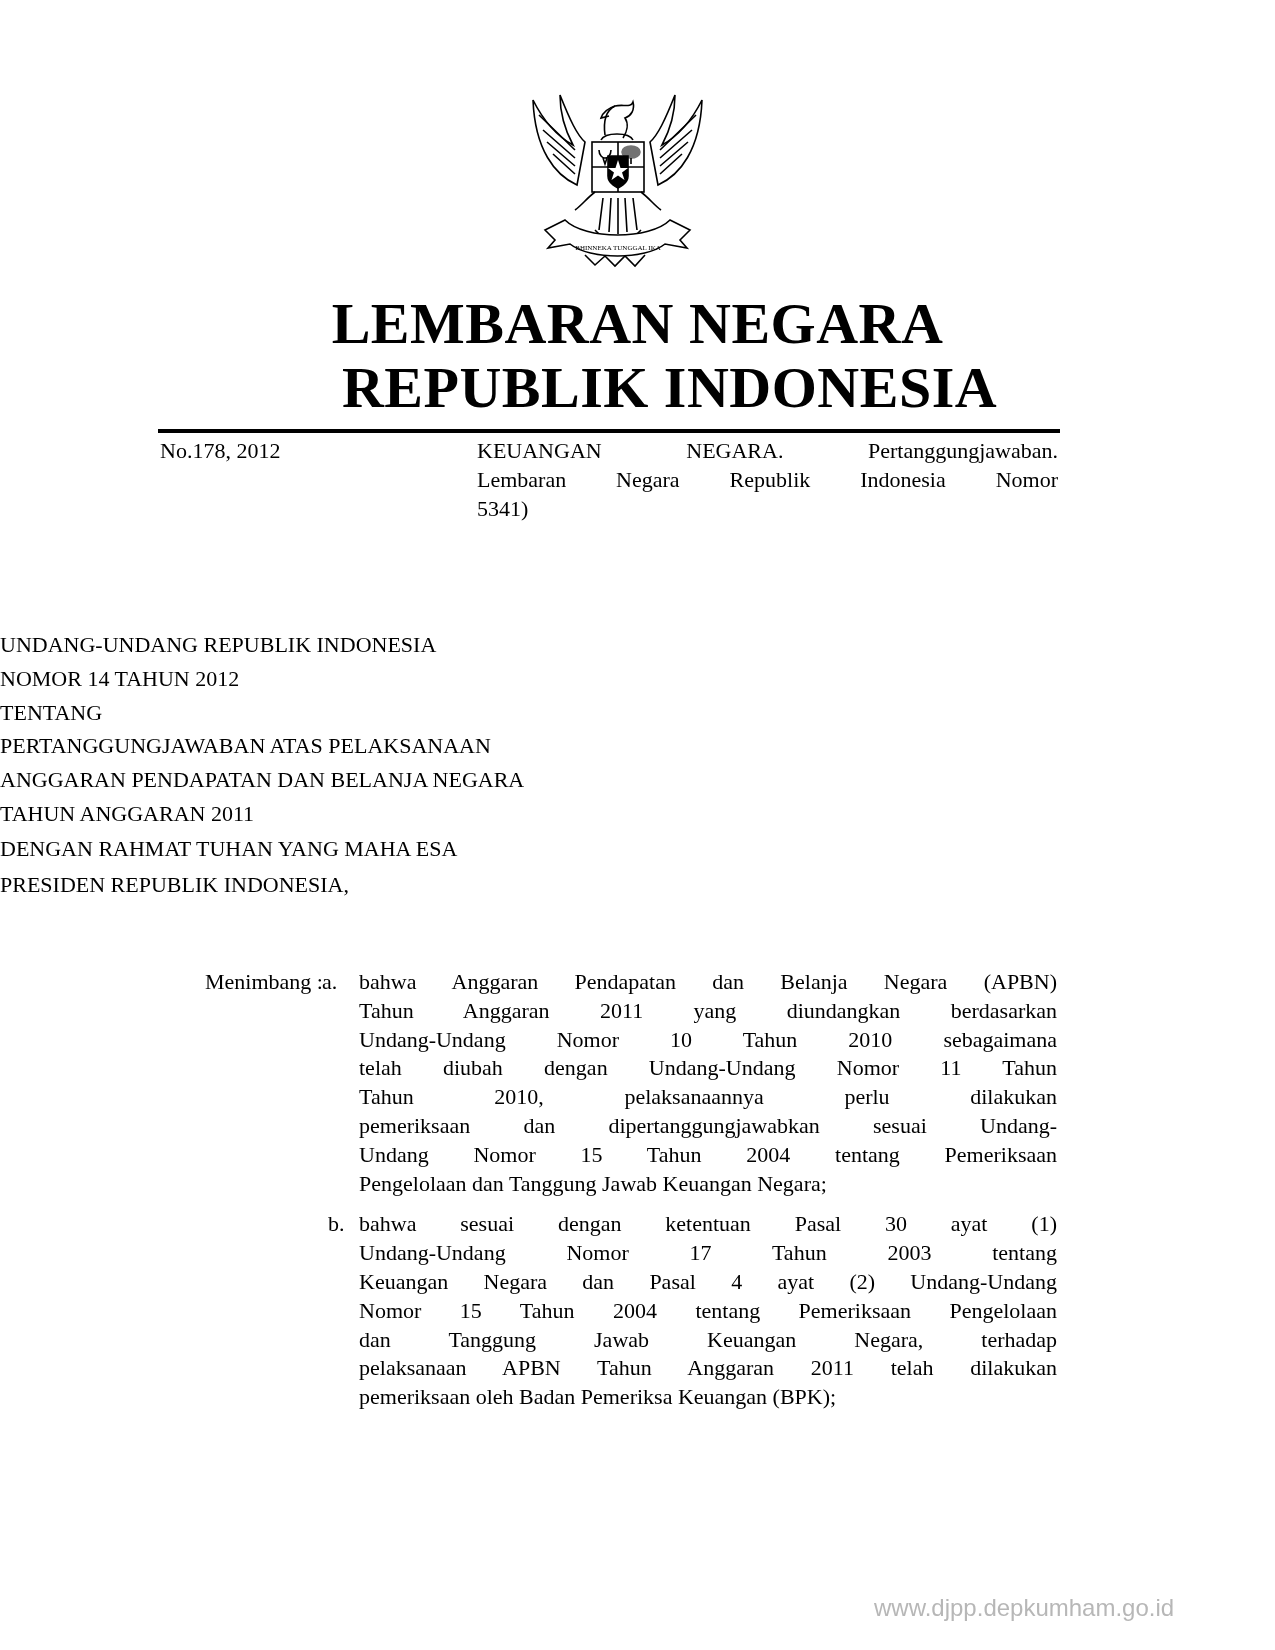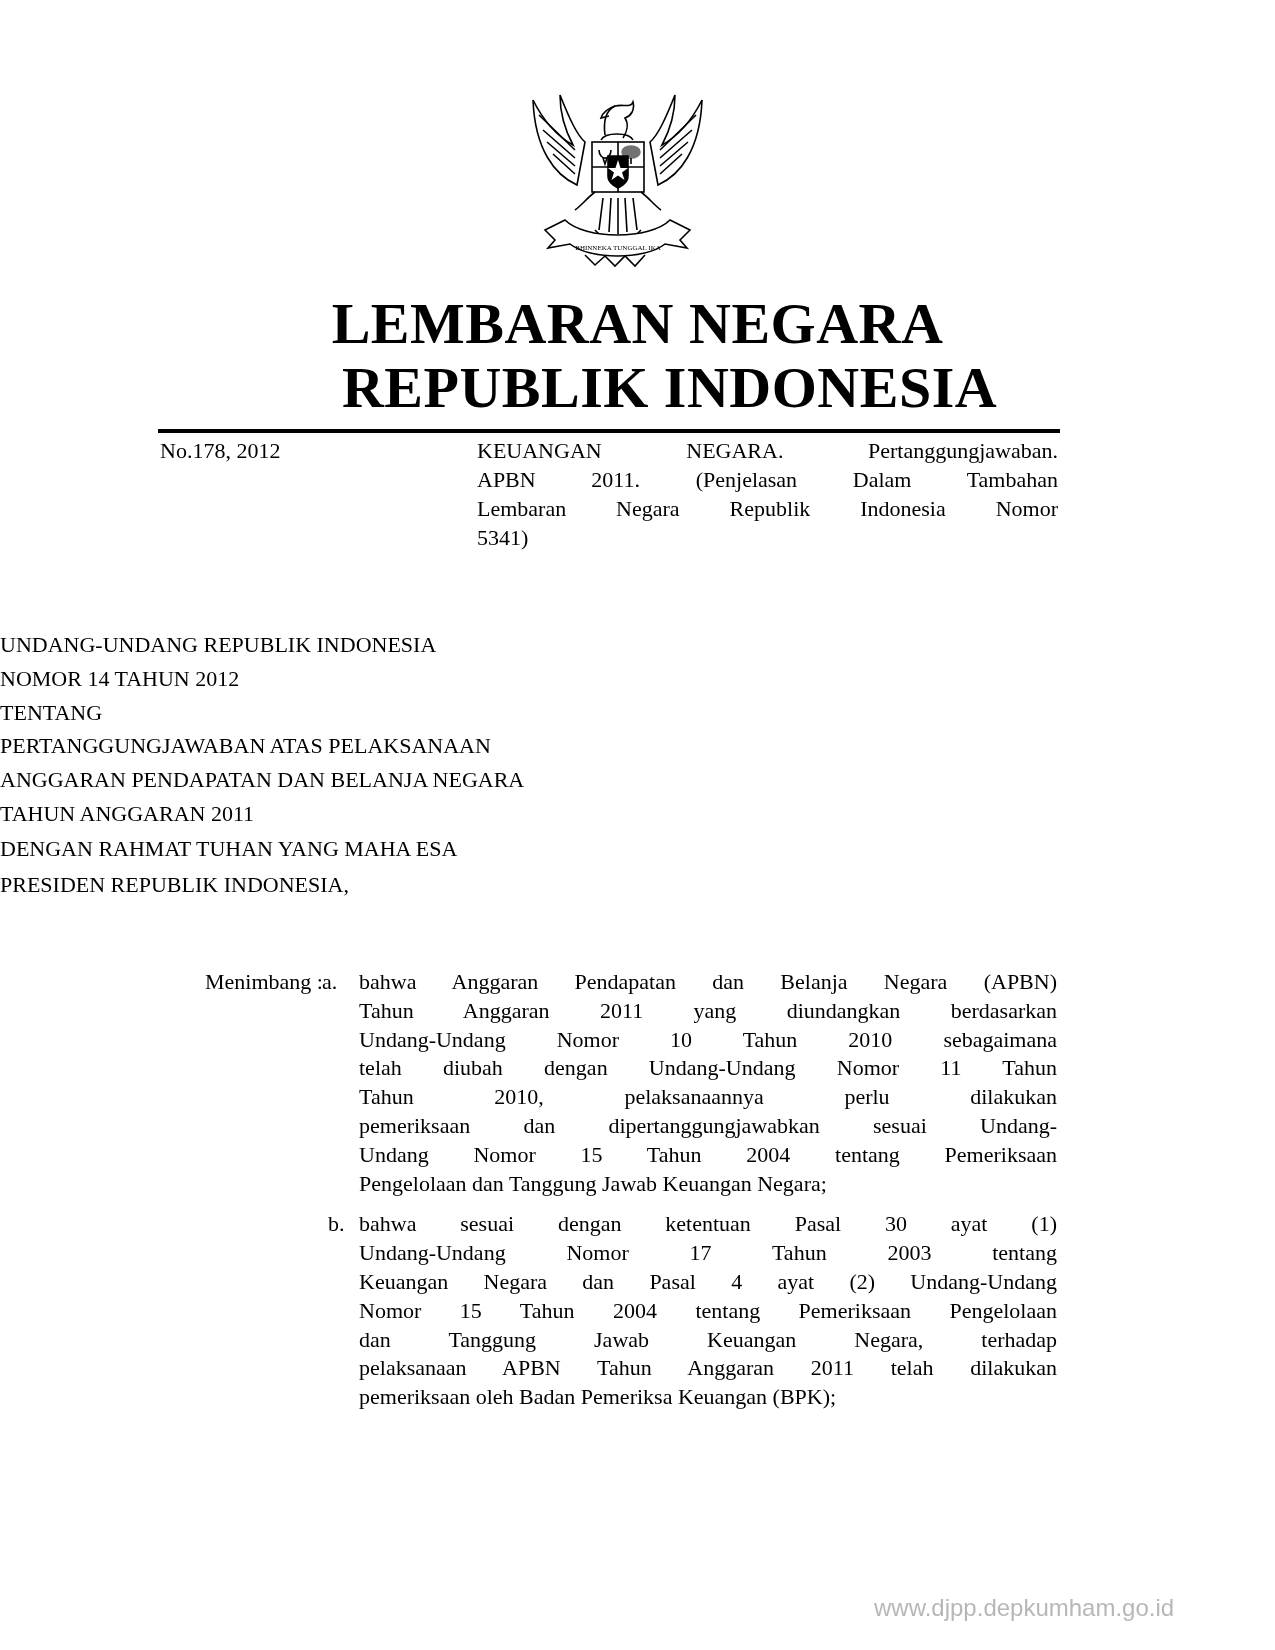--- a/index.html
+++ b/index.html
@@ -72,21 +72,20 @@
   </svg>
 </div>
 
 <div class="masthead mh1">LEMBARAN NEGARA</div>
 <div class="masthead mh2">REPUBLIK INDONESIA</div>
 <div class="rule"></div>
 
 <div class="no">No.178, 2012</div>
 <div class="subject">
   <span class="line">KEUANGAN NEGARA. Pertanggungjawaban.</span>
-  <span class="line">APBN 2011. (Penjelasan Dalam Tambahan</span>
   <span class="line">Lembaran Negara Republik Indonesia Nomor</span>
   <span class="line last">5341)</span>
 </div>
 
 <div class="title-block tb1">
   <div>UNDANG-UNDANG REPUBLIK INDONESIA</div>
   <div>NOMOR 14 TAHUN 2012</div>
   <div>TENTANG</div>
   <div>PERTANGGUNGJAWABAN ATAS PELAKSANAAN</div>
   <div>ANGGARAN PENDAPATAN DAN BELANJA NEGARA</div>

